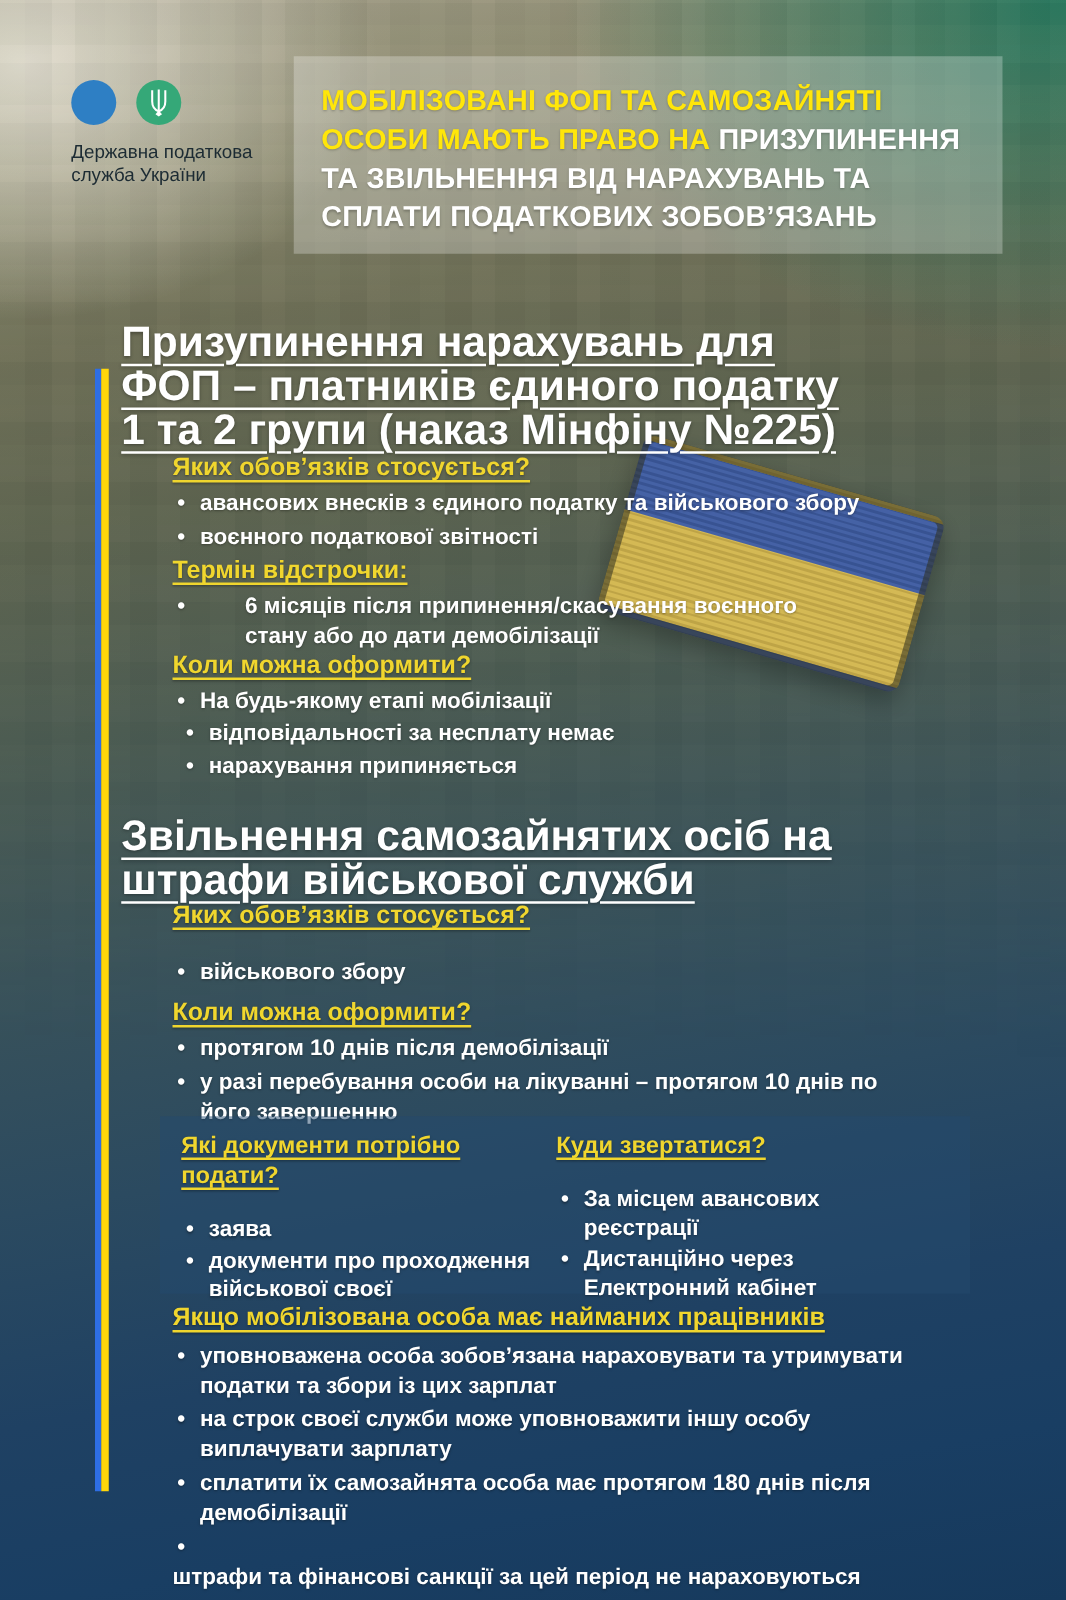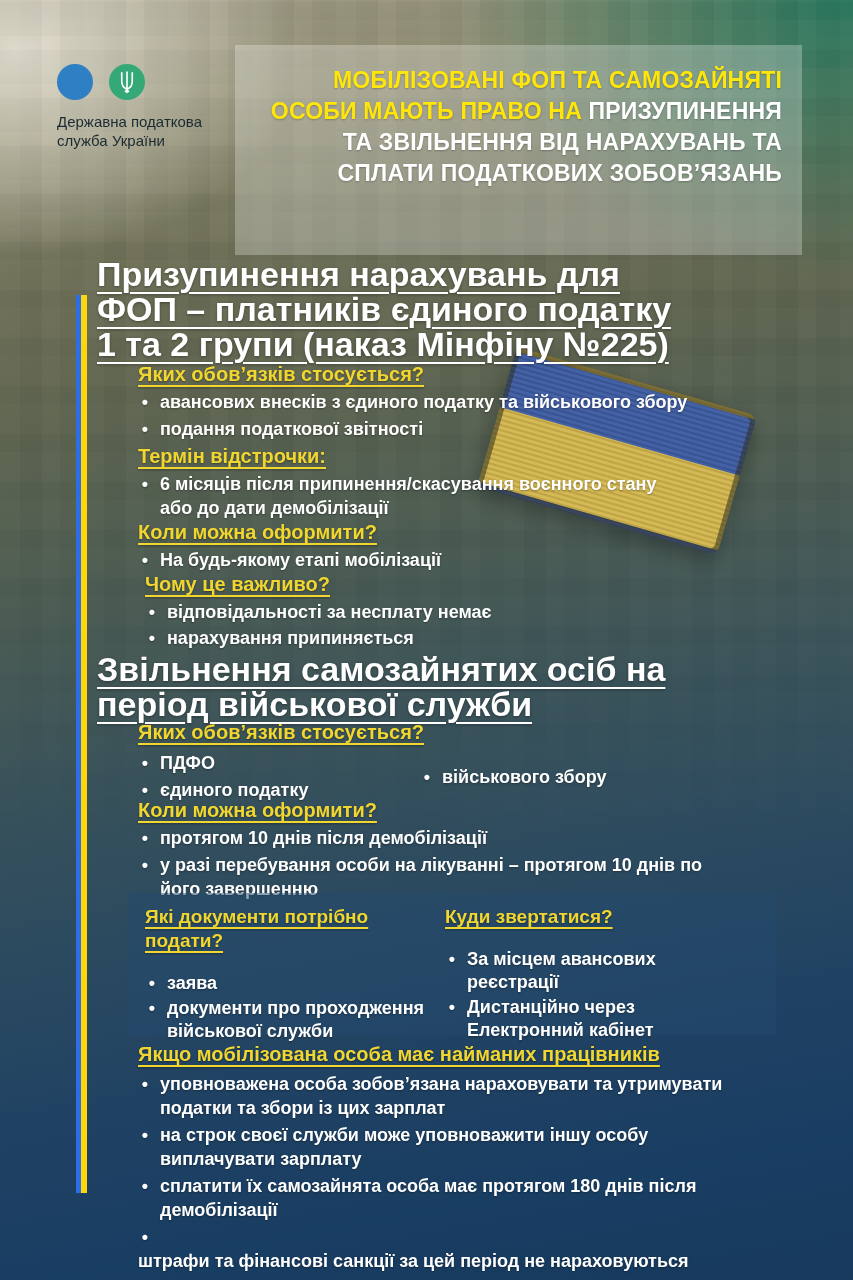--- a/index.html
+++ b/index.html
@@ -54,23 +54,23 @@
   .accent-yellow{width:6px;background:var(--line_yellow);}
   
   .brand{position:absolute;left:57px;top:64px;z-index:2;}
   .brand-circles{display:flex;gap:16px;}
   .circle{width:36px;height:36px;border-radius:50%;}
   .circle.blue{background:#2e7fc4;}
   .circle.green{background:#35a878;display:flex;align-items:center;justify-content:center;}
   .brand-name{margin-top:12px;font-size:15px;line-height:19px;font-weight:400;color:#1c2b33;}
   
   .headline-panel{
-    position:absolute;left:235px;top:45px;width:567px;height:210px;z-index:2;
+    position:absolute;left:235px;top:45px;width:567px;height:158px;z-index:2;
     background:rgba(255,255,255,0.27);
-    box-sizing:border-box;padding:20px 22px;text-align:right;
+    box-sizing:border-box;padding:20px 22px;
   }
   .headline{
     margin:0;width:525px;font-size:23px;line-height:31px;font-weight:700;
     letter-spacing:.2px;color:var(--text_white);
     text-shadow:0 1px 2px rgba(0,0,0,0.25);
   }
   .headline .hl{color:var(--header_yellow);}
   
   .sec-title{
     position:absolute;z-index:2;margin:0;
@@ -144,67 +144,56 @@
   <h2 class="sec-title" style="left:97px;top:257px;width:600px;">Призупинення нарахувань для ФОП – платників єдиного податку 1 та 2 групи (наказ Мінфіну №225)</h2>
 
   <div class="group" style="left:138px;top:362px;width:620px;">
     <h3 class="g-head">Яких обов’язків стосується?</h3>
     <div class="li">
         <span class="dot"></span>
         <span>авансових внесків з єдиного податку та військового збору</span>
       </div>
     <div class="li">
         <span class="dot"></span>
-        <span>подання податкової звітності</span>
+        <span>воєнного податкової звітності</span>
       </div>
   </div>
 
   <div class="group" style="left:138px;top:444px;width:560px;">
     <h3 class="g-head">Термін відстрочки:</h3>
-    <div class="li" style="width:540px;">
+    <div class="li" style="width:540px;gap:36px;">
         <span class="dot"></span>
         <span>6 місяців після припинення/скасування воєнного стану або до дати демобілізації</span>
       </div>
   </div>
 
   <div class="group" style="left:138px;top:520px;width:560px;">
     <h3 class="g-head">Коли можна оформити?</h3>
     <div class="li">
         <span class="dot"></span>
         <span>На будь-якому етапі мобілізації</span>
       </div>
   </div>
 
   <div class="group" style="left:145px;top:572px;width:560px;">
-    <h3 class="g-head">Чому це важливо?</h3>
     <div class="li" style="margin-top:2px;">
         <span class="dot"></span>
         <span>відповідальності за несплату немає</span>
       </div>
     <div class="li" style="margin-top:2px;">
         <span class="dot"></span>
         <span>нарахування припиняється</span>
       </div>
   </div>
 
-  <h2 class="sec-title" style="left:97px;top:652px;width:620px;">Звільнення самозайнятих осіб на період військової служби</h2>
+  <h2 class="sec-title" style="left:97px;top:652px;width:620px;">Звільнення самозайнятих осіб на штрафи військової служби</h2>
 
   <div class="group" style="left:138px;top:720px;width:620px;">
     <h3 class="g-head">Яких обов’язків стосується?</h3>
     <div class="cols s2cols">
-      <div class="col1">
-        <div class="li">
-            <span class="dot"></span>
-            <span>ПДФО</span>
-          </div>
-        <div class="li">
-            <span class="dot"></span>
-            <span>єдиного податку</span>
-          </div>
-      </div>
       <div class="col2">
         <div class="li">
             <span class="dot"></span>
             <span>військового збору</span>
           </div>
       </div>
     </div>
   </div>
 
   <div class="group" style="left:138px;top:798px;width:600px;">
@@ -221,21 +210,21 @@
 
   <div class="info-panel">
     <div class="panel-col1">
       <h3 class="g-head">Які документи потрібно подати?</h3>
       <div class="li">
           <span class="dot"></span>
           <span>заява</span>
         </div>
       <div class="li">
           <span class="dot"></span>
-          <span>документи про проходження військової служби</span>
+          <span>документи про проходження військової своєї</span>
         </div>
     </div>
     <div class="panel-col2">
       <h3 class="g-head">Куди звертатися?</h3>
       <div class="li" style="width:265px;">
           <span class="dot"></span>
           <span>За місцем авансових реєстрації</span>
         </div>
       <div class="li" style="width:265px;justify-content:space-between;">
           <span class="dot"></span>

